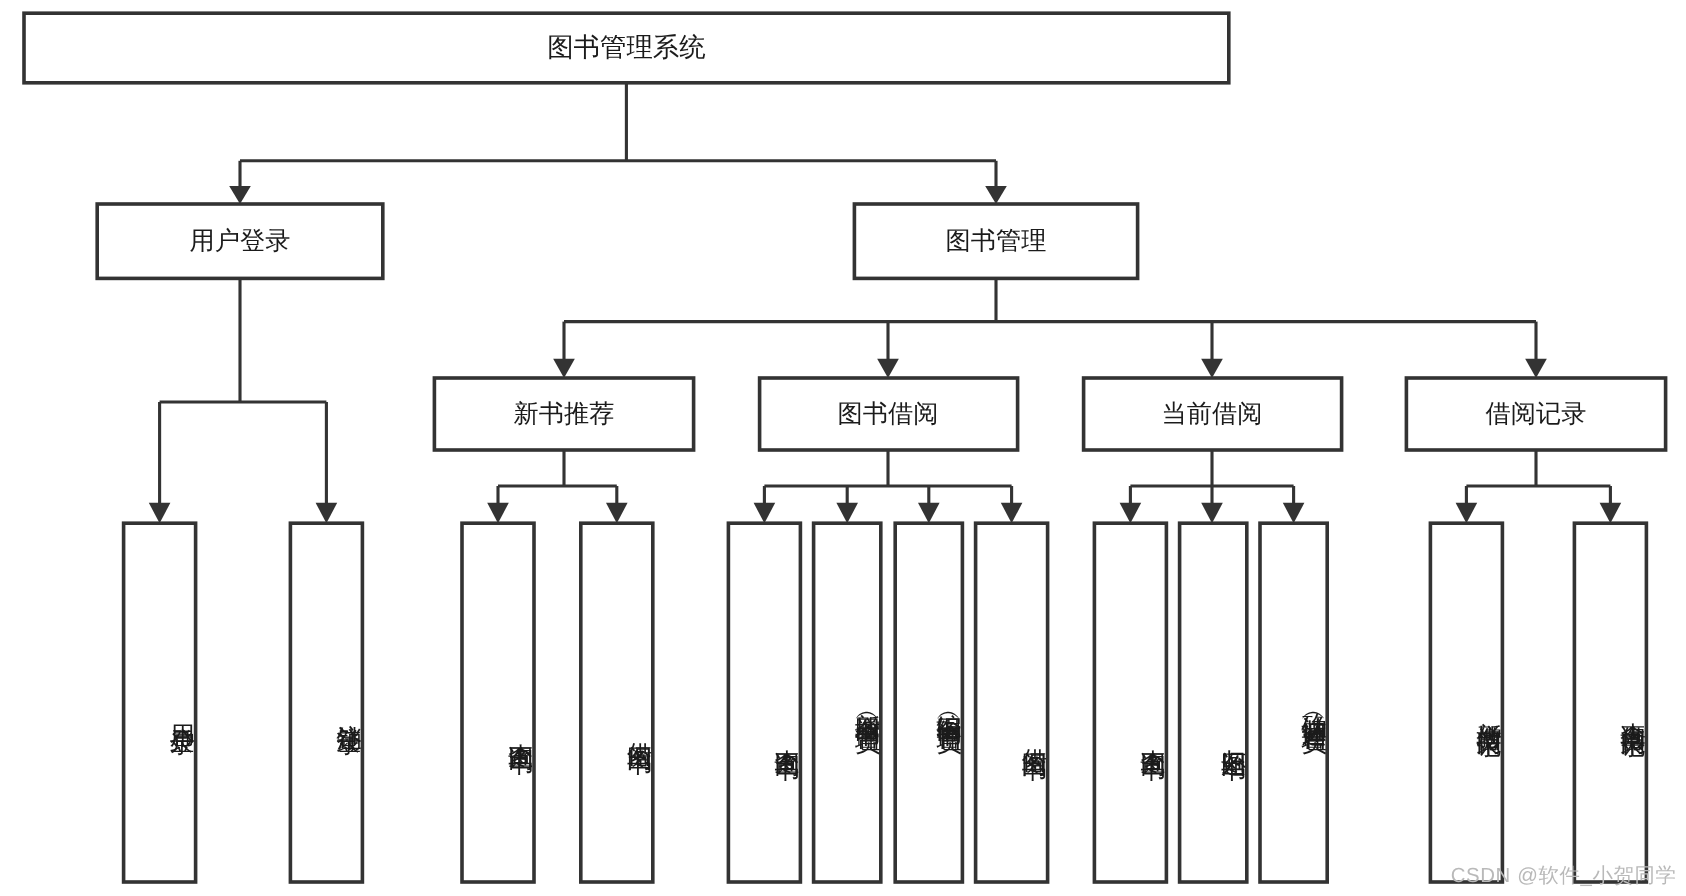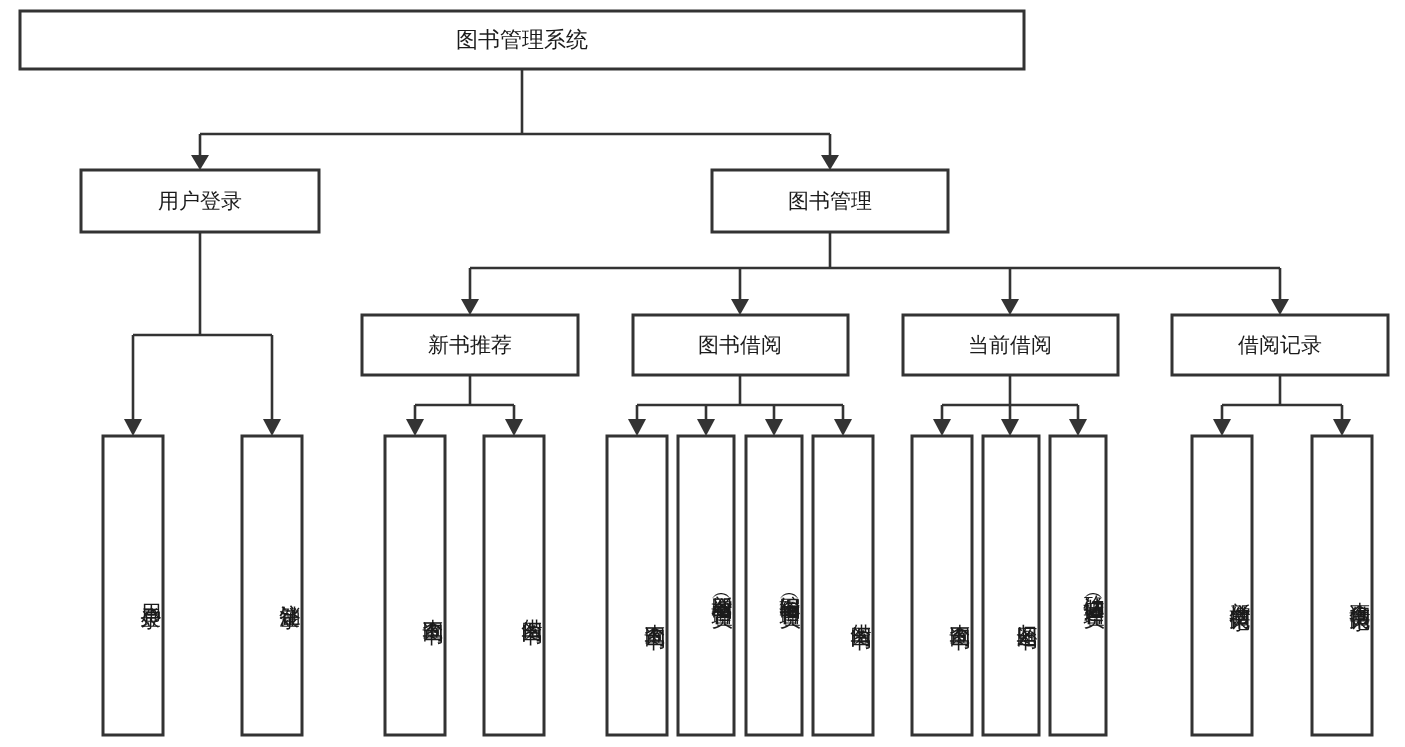--- a/index.html
+++ b/index.html
@@ -240,14 +240,15 @@
   <div class="leaf-label" style="left:746px; top:442px; width:56px; height:290px;">编辑图书（管理员）</div>
   <div class="leaf-label" style="left:813px; top:496px; width:60px; height:230px;">借阅图书</div>
 
   <div class="leaf-label" style="left:912px; top:496px; width:60px; height:230px;">查询图书</div>
   <div class="leaf-label" style="left:983px; top:496px; width:56px; height:230px;">归还图书</div>
   <div class="leaf-label" style="left:1050px; top:442px; width:56px; height:290px;">确认归还（管理员）</div>
 
   <div class="leaf-label" style="left:1192px; top:456px; width:60px; height:270px;">新增借阅记录</div>
   <div class="leaf-label" style="left:1312px; top:456px; width:60px; height:270px;">查询借阅记录</div>
 
+  <div class="watermark">CSDN @软件_小贺同学</div>
 
 </div>
 
 </body></html>

